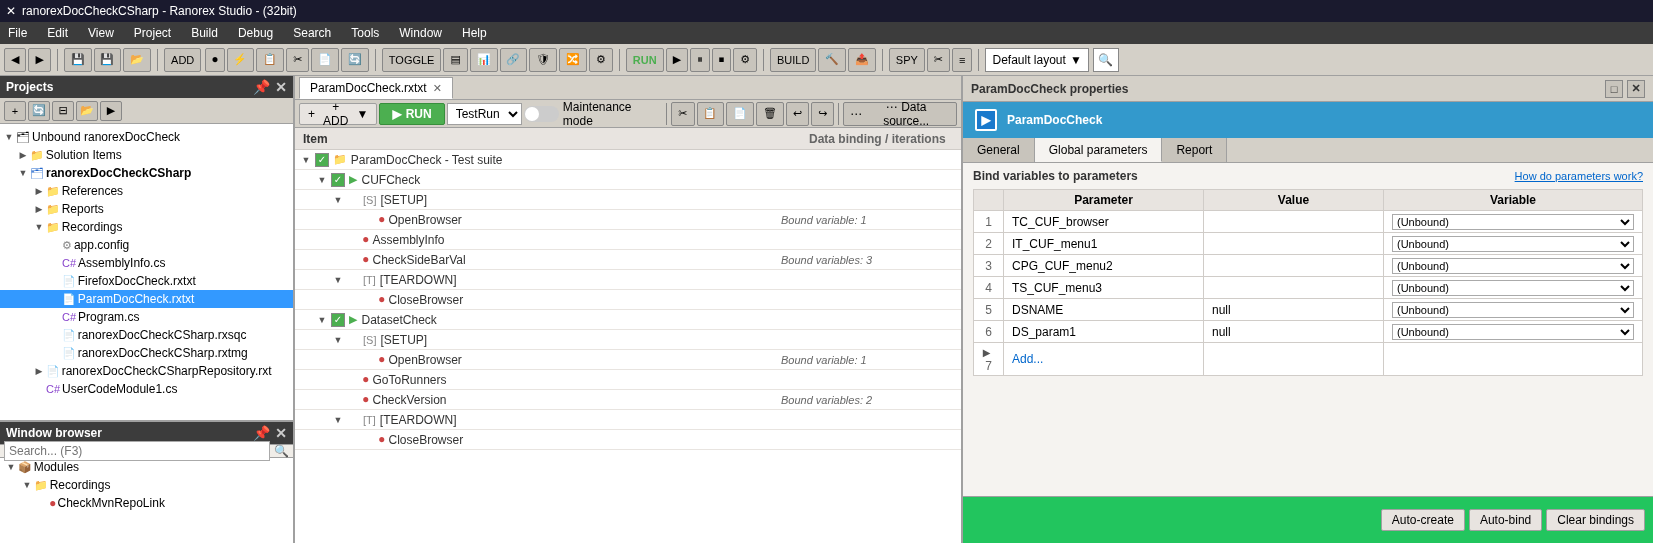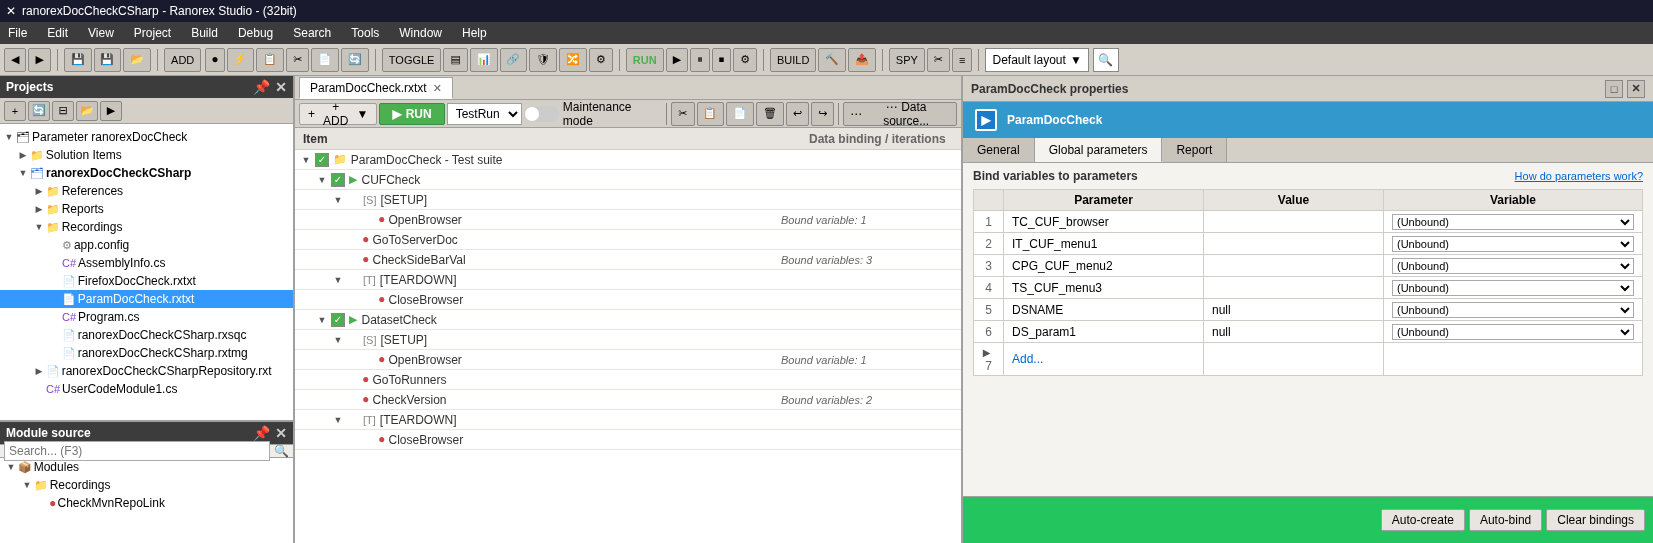--- a/index.html
+++ b/index.html
@@ -561,21 +561,21 @@
       <button class="panel-toolbar-btn">🔄</button>
       <button class="panel-toolbar-btn">⊟</button>
       <button class="panel-toolbar-btn">📂</button>
       <button class="panel-toolbar-btn">▶</button>
     </div>
     <div class="tree-view">
 
       <div class="tree-item" style="padding-left:2px;">
         <span class="tree-expand">▼</span>
         <span class="tree-icon">🗂</span>
-        <span class="tree-label">Parameter ranorexDocCheck</span>
+        <span class="tree-label">Unbound ranorexDocCheck</span>
       </div>
 
       <div class="tree-item" style="padding-left:16px;">
         <span class="tree-expand">▶</span>
         <span class="tree-icon folder-icon">📁</span>
         <span class="tree-label">Solution Items</span>
       </div>
 
       <div class="tree-item" style="padding-left:16px;">
         <span class="tree-expand">▼</span>
@@ -651,21 +651,21 @@
 
       <div class="tree-item" style="padding-left:32px;">
         <span class="tree-expand" style="width:14px;"></span>
         <span class="tree-icon cs-icon">C#</span>
         <span class="tree-label">UserCodeModule1.cs</span>
       </div>
     </div>
 
     <div class="module-browser">
       <div class="panel-header">
-        <span>Module source</span>
+        <span>Window browser</span>
         <div class="panel-header-controls">
           <span class="panel-header-btn">📌</span>
           <span class="panel-header-btn">✕</span>
         </div>
       </div>
       <div class="search-bar">
         <input class="search-input" type="text" placeholder="Search... (F3)" style="">
         <span>🔍</span>
       </div>
       <div class="module-browser-tree">
@@ -779,21 +779,21 @@
           <span class="item-name">OpenBrowser</span>
         </div>
         <div class="item-right bound-var">Bound variable: 1</div>
       </div>
 
       <div class="suite-item">
         <div class="item-main" style="padding-left:36px;">
           <span style="width:14px;"></span>
           <span style="width:14px;"></span>
           <span class="tree-icon red-icon">⏺</span>
-          <span class="item-name">GoToServerDoc</span>
+          <span class="item-name">AssemblyInfo</span>
         </div>
         <div class="item-right"></div>
       </div>
 
       <div class="suite-item">
         <div class="item-main" style="padding-left:36px;">
           <span style="width:14px;"></span>
           <span style="width:14px;"></span>
           <span class="tree-icon red-icon">⏺</span>
           <span class="item-name">CheckSideBarVal</span>

